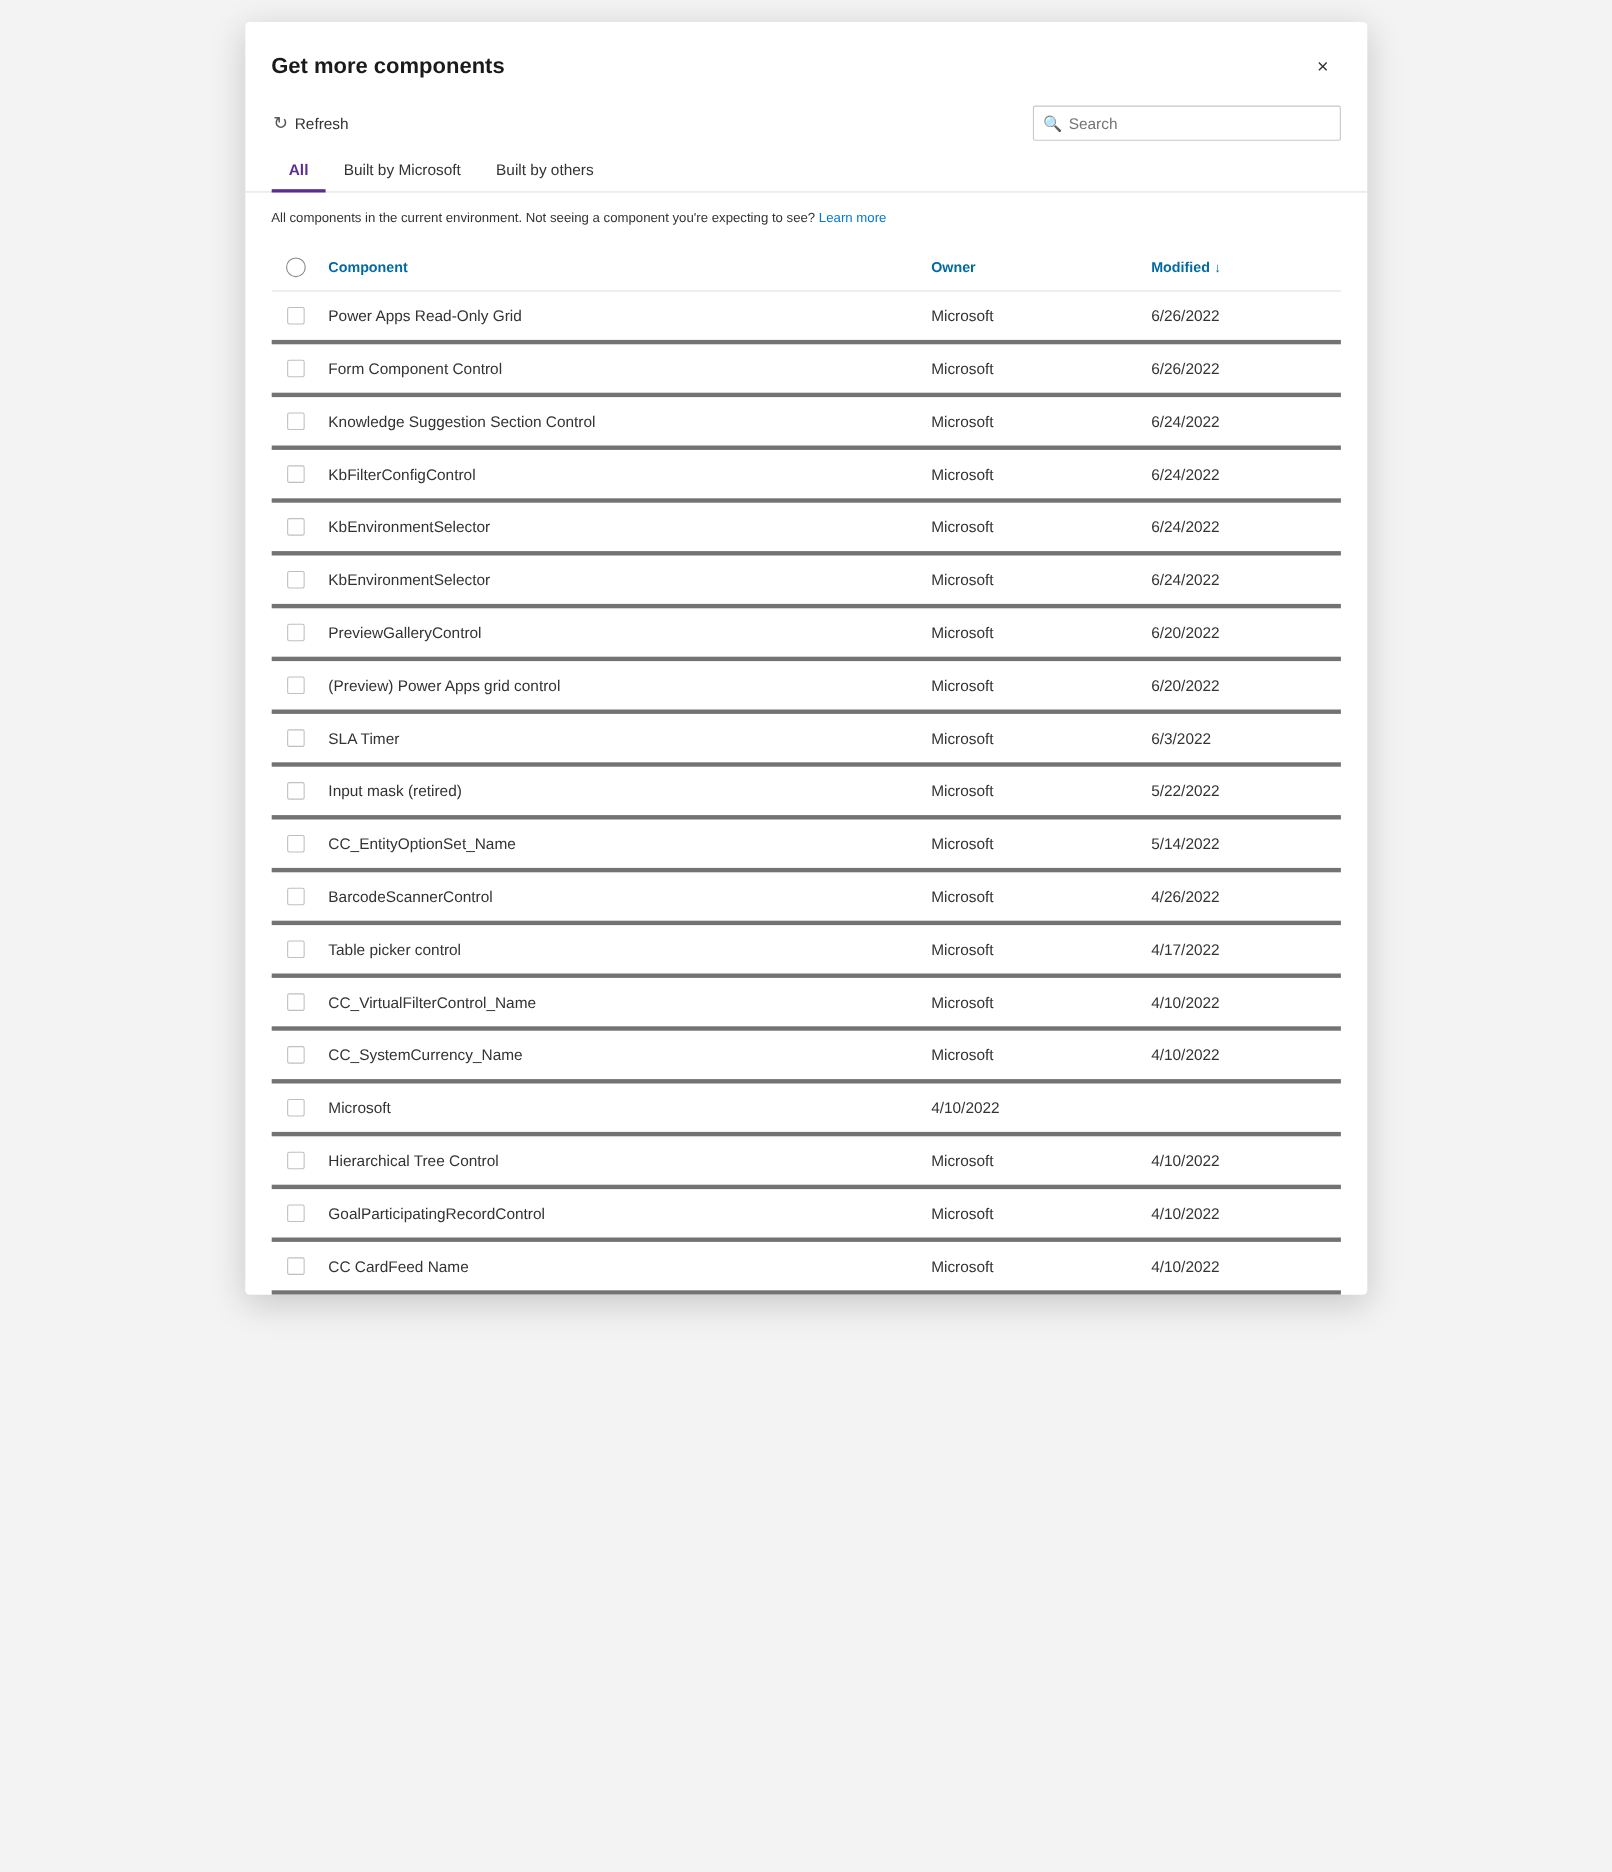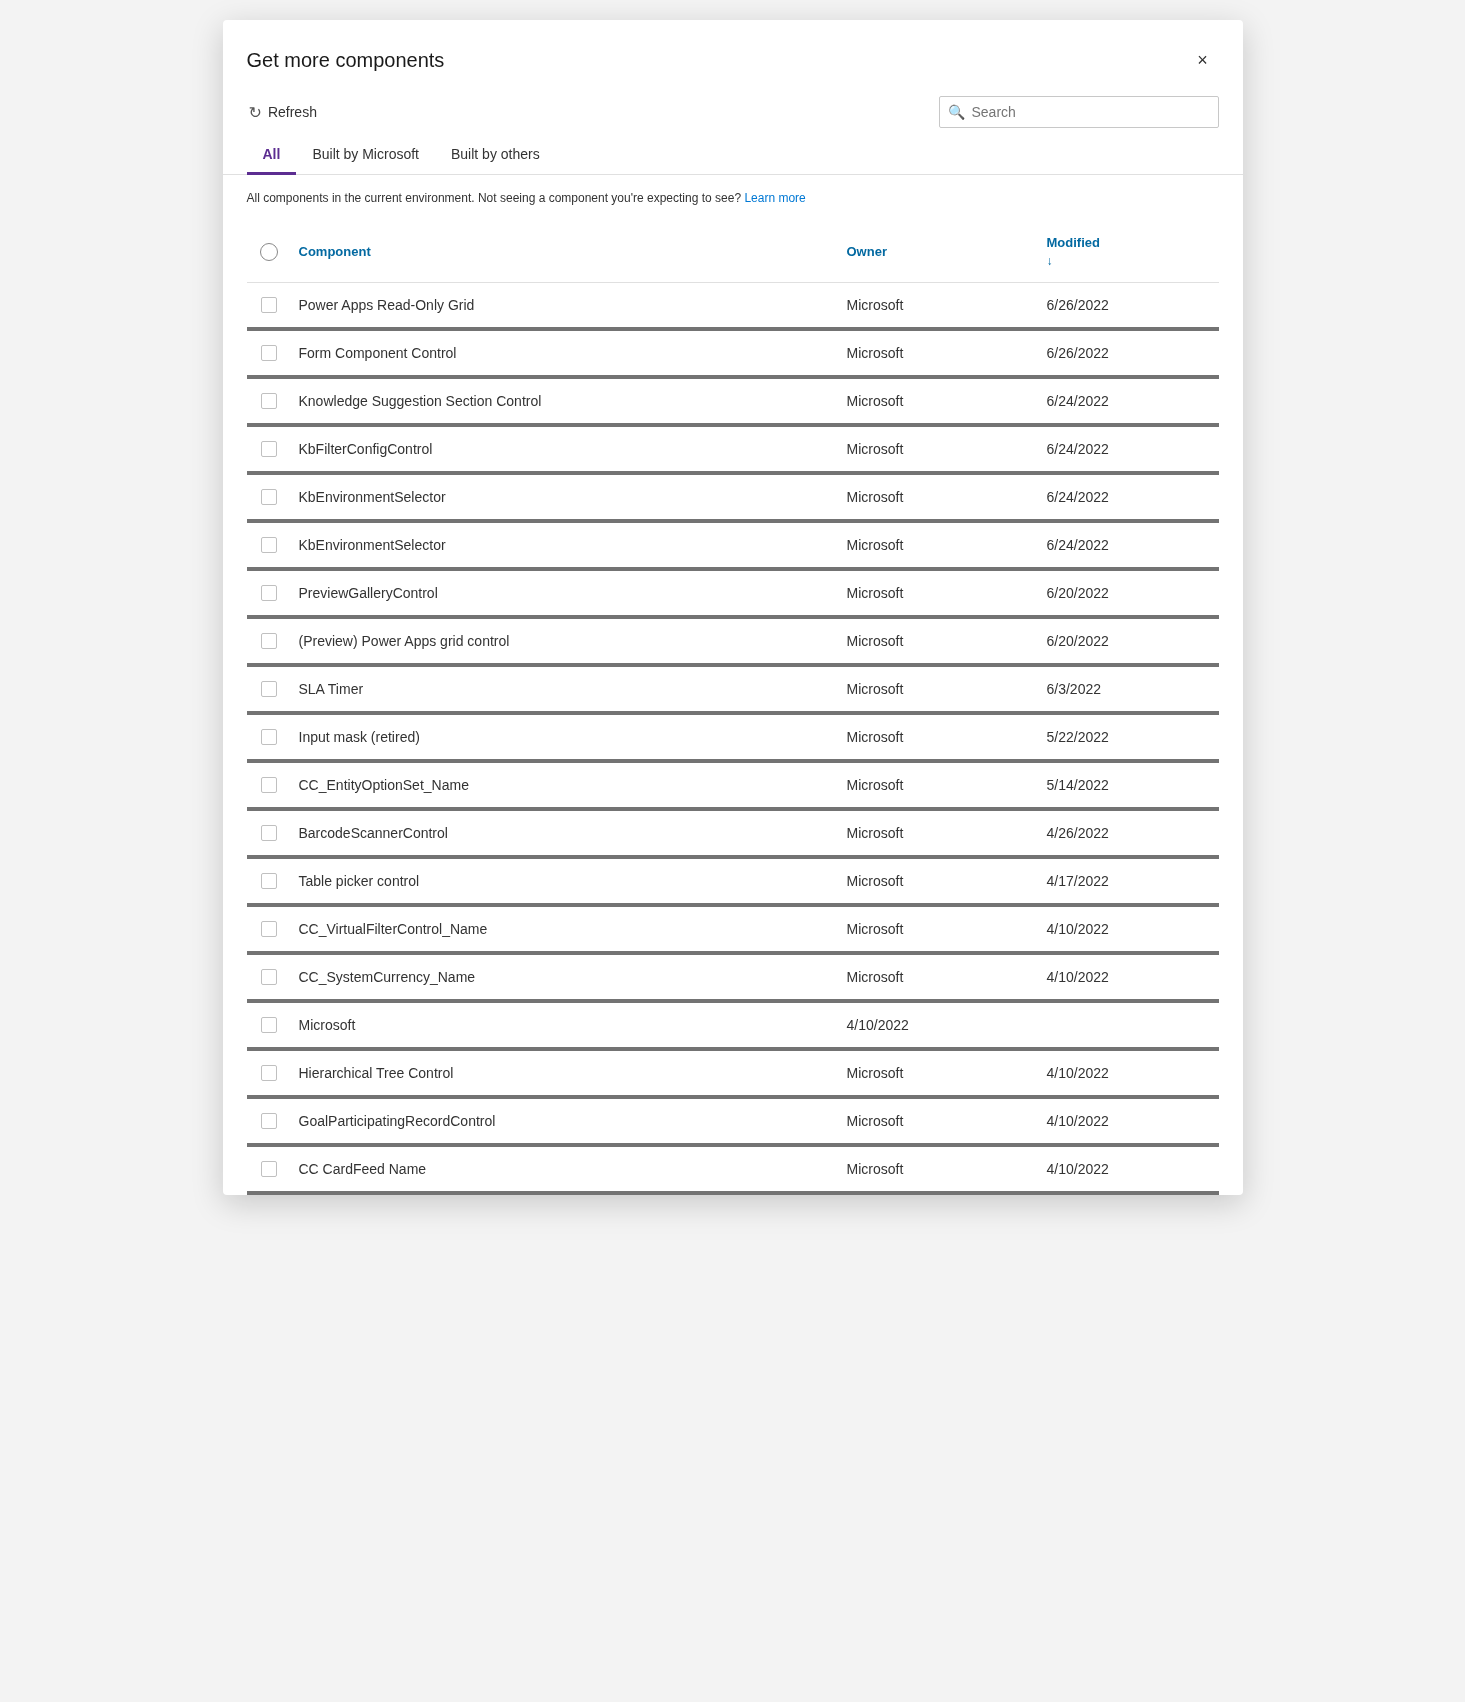--- a/index.html
+++ b/index.html
@@ -32,21 +32,21 @@
     .dialog-header {
       display: flex;
       align-items: center;
       justify-content: space-between;
       padding: 24px 24px 12px 24px;
       border-bottom: none;
     }
 
     .dialog-title {
       font-size: 20px;
-      font-weight: 400;
+      font-weight: 700;
       color: #1a1a1a;
       text-align: right;
     }
 
     .close-btn {
       background: none;
       border: none;
       cursor: pointer;
       width: 32px;
       height: 32px;
@@ -161,23 +161,22 @@
     .th {
       font-size: 13px;
       font-weight: 700;
       color: #0369a1;
       padding: 6px 8px;
     }
 
     .th.sortable {
       cursor: pointer;
       display: flex;
-      align-items: flex-start;
+      align-items: flex-end;
       gap: 4px;
-      flex-direction: column;
     }
 
     .th.sortable .sort-arrow {
       font-size: 12px;
     }
 
     .checkbox-col {
       display: flex;
       align-items: center;
       justify-content: center;

